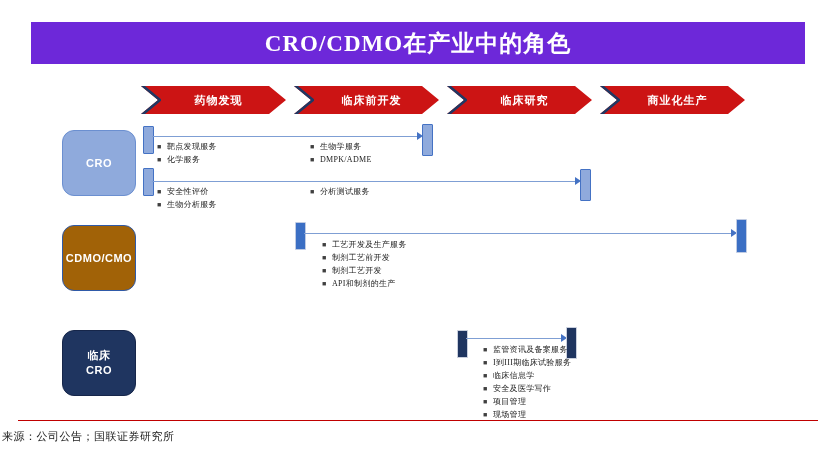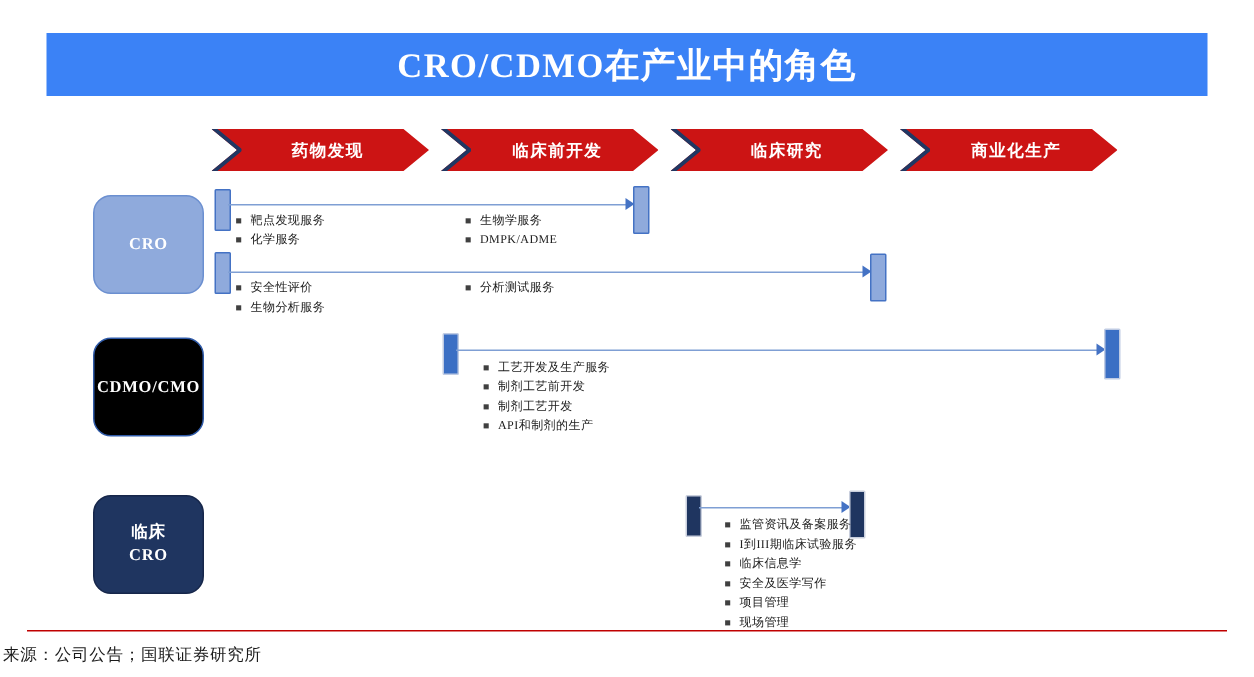--- a/index.html
+++ b/index.html
@@ -8,21 +8,21 @@
     background:#ffffff;
     font-family:"Liberation Sans","DejaVu Sans",sans-serif;
     position:relative;
     overflow:hidden;
   }
   .slide{position:absolute;inset:0;}
 
   
   .title-bar{
     position:absolute;left:31px;top:22px;width:774px;height:42px;
-    background:#3b82f6;
+    background:#6d28d9;
     display:flex;align-items:center;justify-content:center;
   }
   .title-bar .title-text{
     color:#ffffff;
     font-size:23px;
     font-weight:bold;
     letter-spacing:1px;
     font-family:"Liberation Serif","DejaVu Serif",serif;
     white-space:nowrap;
   }
@@ -57,25 +57,25 @@
   .chev-4{left:600px;width:145px;}
 
   
   .rolebox{
     position:absolute;left:62px;width:72px;
     border-radius:12px;
     display:flex;align-items:center;justify-content:center;
     text-align:center;
     color:#ffffff;font-size:11px;font-weight:bold;
     line-height:1.35;
-    font-family:Liberation Serif, serif;
+    font-family:Liberation Sans, sans-serif;
     letter-spacing:.5px;
   }
   .rolebox-cro{top:130px;height:64px;background:#8faadc;border:1px solid #6b8fd0;}
-  .rolebox-cdmo{top:225px;height:64px;background:#000000;border:1px solid #2f5aa8;}
+  .rolebox-cdmo{top:225px;height:64px;background:#a16207;border:1px solid #2f5aa8;}
   .rolebox-clin{top:330px;height:64px;background:#1f3560;border:1px solid #16264a;}
 
   
   .arrow-line{
     position:absolute;height:1px;background:#7f9fd4;
   }
   .arrow-head{
     position:absolute;width:0;height:0;
     border-top:4px solid transparent;
     border-bottom:4px solid transparent;

